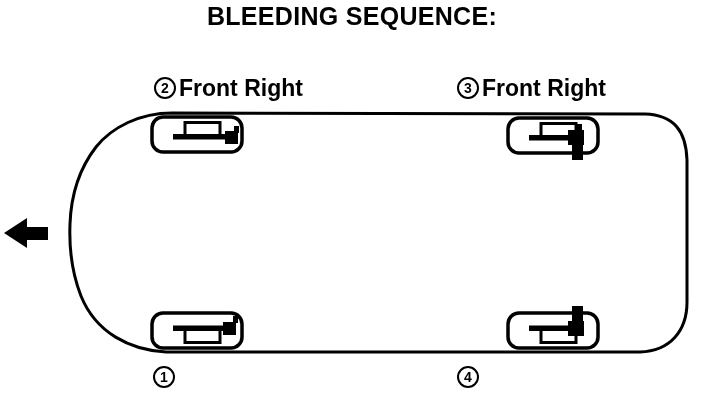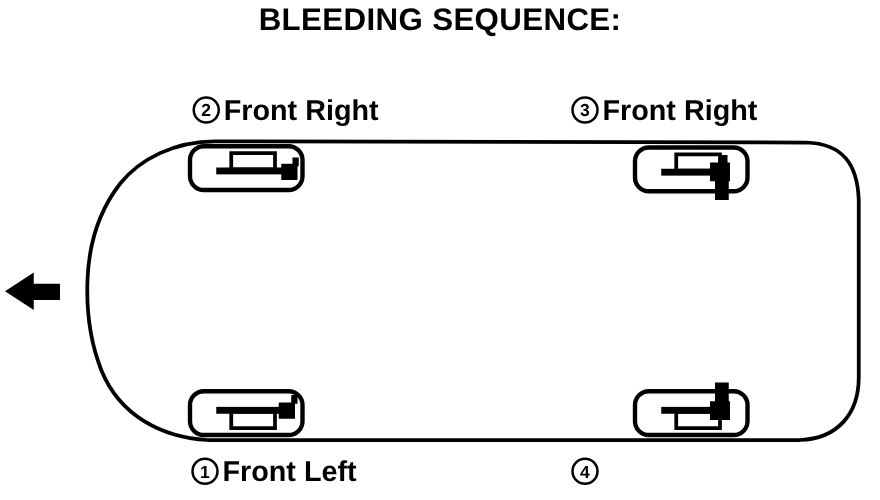--- a/index.html
+++ b/index.html
@@ -115,20 +115,19 @@
     <span>Front Right</span>
   </div>
 
   <div class="wheel-label pos-rear-right">
     <span class="badge">3</span>
     <span>Front Right</span>
   </div>
 
   <div class="wheel-label pos-front-left">
     <span class="badge">1</span>
-    <span>Front Left</span>
   </div>
 
   <div class="wheel-label pos-rear-left">
     <span class="badge">4</span>
   </div>
 
 </div>
 
 </body></html>

